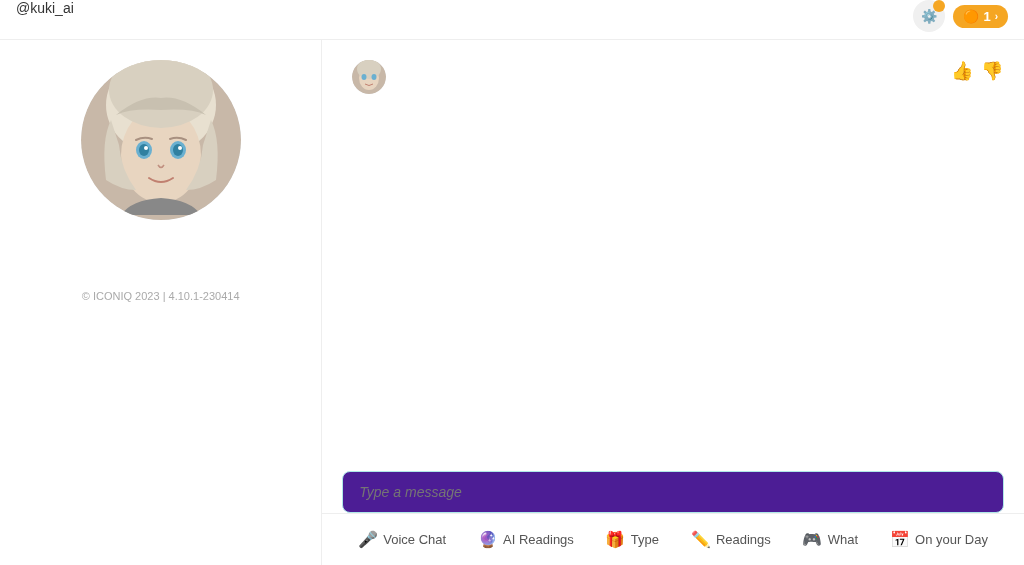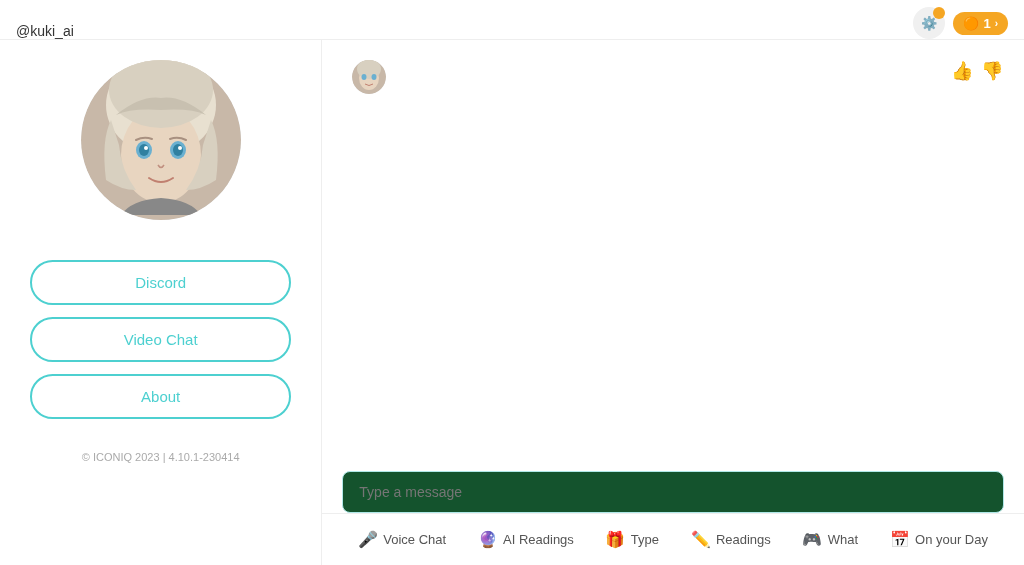--- a/index.html
+++ b/index.html
@@ -1,20 +1,20 @@
 <!DOCTYPE html>
 <html><head>
   <meta charset="utf-8">
   <style>
     * { box-sizing: border-box; margin: 0; padding: 0; }
     body { font-family: -apple-system, BlinkMacSystemFont, 'Segoe UI', sans-serif; background: #fff; width: 1024px; height: 565px; overflow: hidden; display: flex; flex-direction: column; }
 
     
     .header {
-      display: flex; align-items: flex-end; justify-content: space-between;
+      display: flex; align-items: flex-start; justify-content: space-between;
       padding: 0 16px; height: 40px; border-bottom: 1px solid #eee;
       background: #fff;
     }
     .header-left { font-size: 14px; color: #333; font-weight: 500; }
     .header-right { display: flex; align-items: center; gap: 8px; }
     .settings-btn {
       width: 32px; height: 32px; border-radius: 50%; background: #f0f0f0;
       display: flex; align-items: center; justify-content: center;
       cursor: pointer; border: none; position: relative;
     }
@@ -98,21 +98,21 @@
     }
     .toolbar-icon { font-size: 16px; }
 
     
     .chat-input-area {
       padding: 8px 20px 0 20px;
     }
     .chat-input {
       width: 100%; border: 1px solid #b0e8e8; border-radius: 8px;
       padding: 12px 16px; font-size: 14px; color: #999;
-      outline: none; background: #14532d;
+      outline: none; background: #4c1d95; font-style: italic;
     }
   </style>
 </head>
 <body>
 
 <header class="header">
   <span class="header-left">@kuki_ai</span>
   <div class="header-right">
     <button class="settings-btn">
       <span>⚙️</span>
@@ -155,27 +155,22 @@
 
         <path d="M68 118 Q80 126 92 118" stroke="#c08070" stroke-width="2" fill="none" stroke-linecap="round"></path>
 
         <path d="M55 80 Q63 76 71 79" stroke="#a89080" stroke-width="2" fill="none" stroke-linecap="round"></path>
         <path d="M89 79 Q97 76 105 80" stroke="#a89080" stroke-width="2" fill="none" stroke-linecap="round"></path>
 
         <path d="M40 155 Q50 140 80 138 Q110 140 120 155" fill="#888"></path>
       </svg>
     </div>
 
-    <div class="sidebar-buttons">
-      <button class="sidebar-btn">Discord</button>
-      <button class="sidebar-btn">Video Chat</button>
-      <button class="sidebar-btn">About</button>
-    </div>
-
-    <div class="sidebar-footer" style="margin-top: 32px;">
+
+    <div class="sidebar-footer" style="margin-top: 40px;">
       <span>© ICONIQ 2023 | 4.10.1-230414</span>
     </div>
   </aside>
 
   <div class="chat-area">
     <div class="chat-messages">
 
       <div class="thumbs-container">
         <button class="thumb-btn">👍</button>
         <button class="thumb-btn">👎</button>

